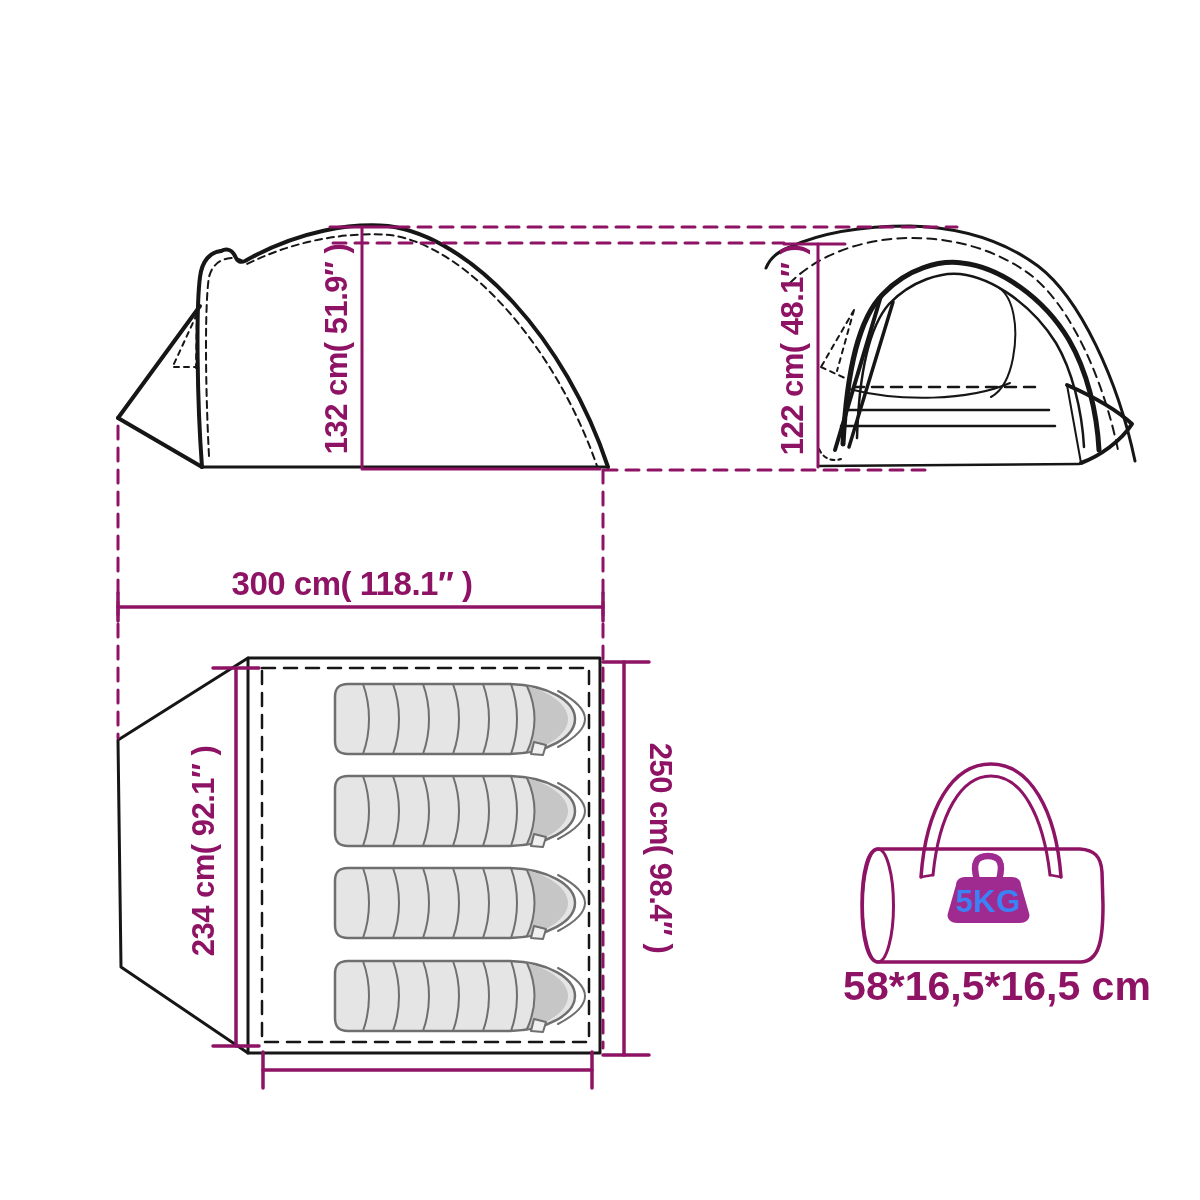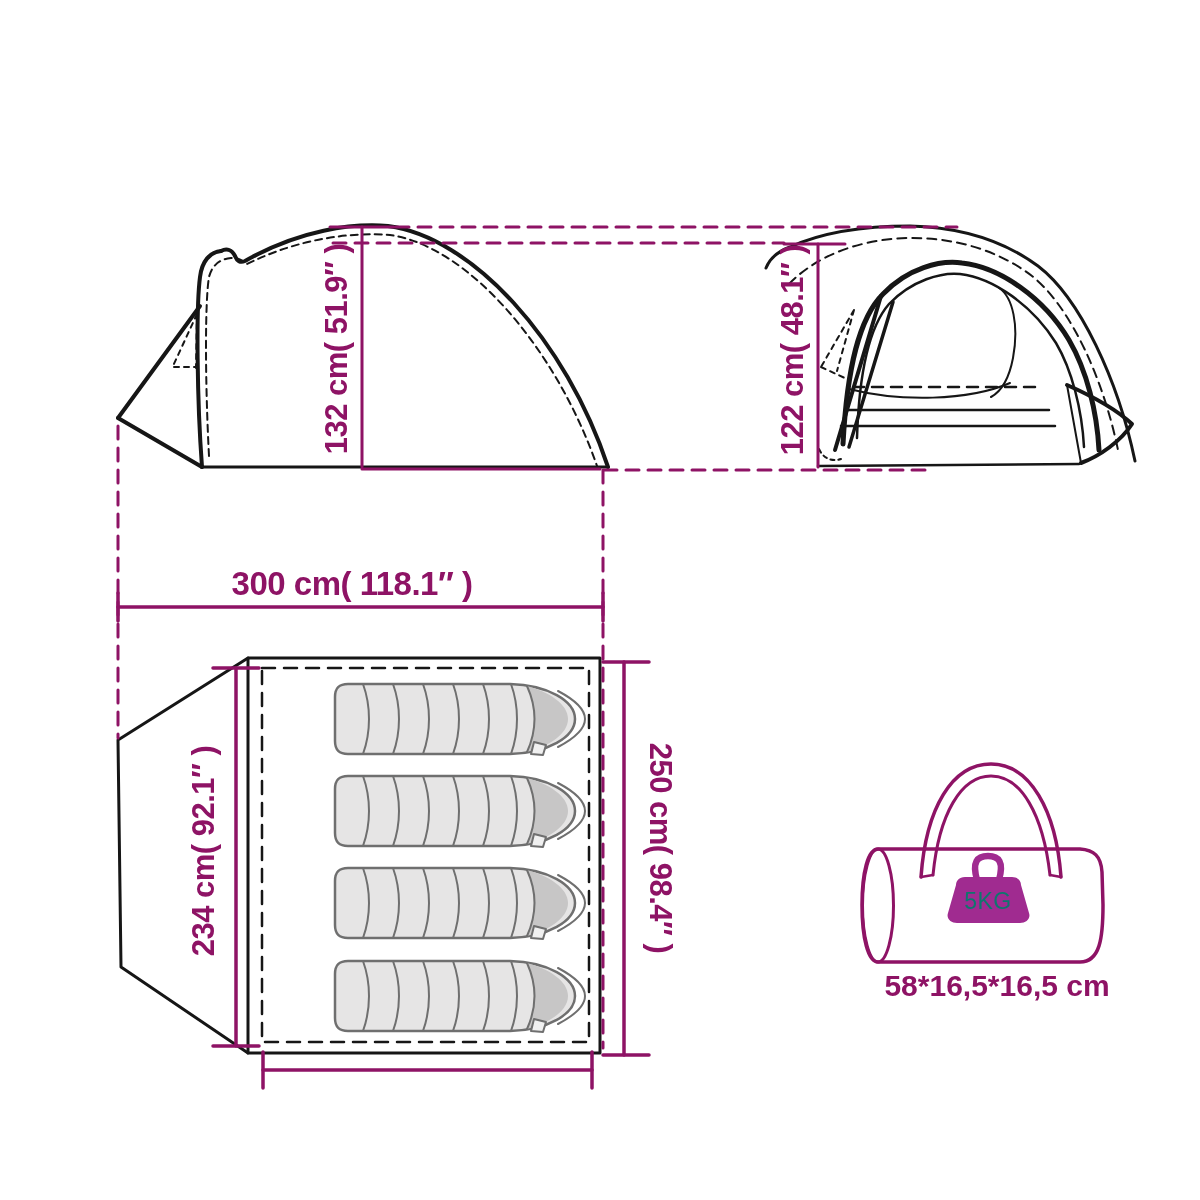--- a/index.html
+++ b/index.html
@@ -9,26 +9,26 @@
   }
   #art{position:absolute;left:0;top:0;width:1200px;height:1200px;}
   .dim-label{
     position:absolute;color:#8E1365;font-weight:700;font-size:33px;
     white-space:nowrap;letter-spacing:-0.5px;line-height:1;
     transform:translate(-50%,-50%);
   }
   .dim-label.vert-up{transform:translate(-50%,-50%) rotate(-90deg);font-size:31px;}
   .dim-label.vert-down{transform:translate(-50%,-50%) rotate(90deg);font-size:31px;}
   .badge-label{
-    position:absolute;color:#0f766e;font-weight:400;font-size:23px;
+    position:absolute;color:#3b82f6;font-weight:700;font-size:31px;
     white-space:nowrap;letter-spacing:0.5px;line-height:1;
     transform:translate(-50%,-50%);
   }
   .size-label{
-    position:absolute;color:#8E1365;font-weight:700;font-size:30px;
+    position:absolute;color:#8E1365;font-weight:700;font-size:41px;
     white-space:nowrap;line-height:1;transform:translate(-50%,-50%);
   }
 </style>
 </head>
 <body>
 
 <div id="stage">
 
   <svg id="art" viewBox="0 0 1200 1200" fill="none" stroke-linecap="round" stroke-linejoin="round">
 

